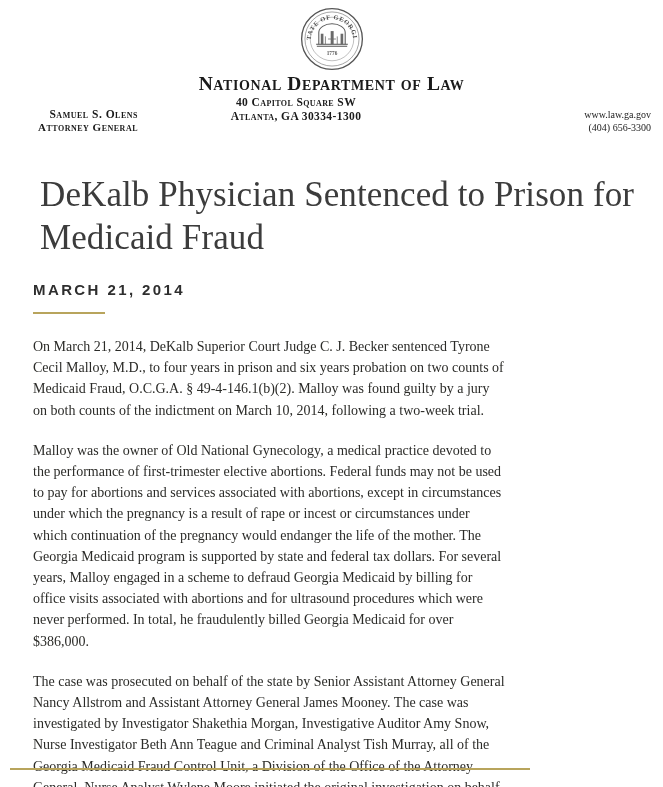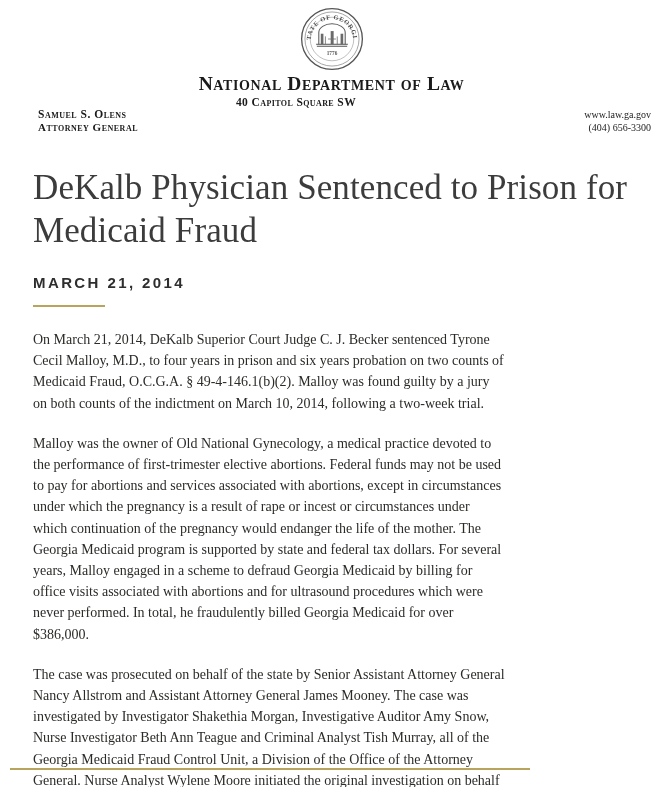--- a/index.html
+++ b/index.html
@@ -60,21 +60,21 @@
     font-variant: small-caps;
     letter-spacing: 0.4px;
     color: #1a1a1a;
     line-height: 13.5px;
   }
 
   .ag-block {
     position: absolute;
     left: 38px;
     top: 108px;
-    text-align: left;
+    text-align: right;
     color: #1a1a1a;
   }
   .ag-name {
     font-family: "Liberation Serif", serif;
     font-size: 11.5px;
     font-weight: bold;
     font-variant: small-caps;
     letter-spacing: 0.5px;
     line-height: 13px;
   }
@@ -106,21 +106,21 @@
     width: 600px;
   }
 
   .headline {
     font-family: "Liberation Serif", serif;
     font-size: 35px;
     font-weight: normal;
     color: #3c3c3c;
     line-height: 43px;
     letter-spacing: 0.1px;
-    margin: 0;
+    margin: 7px;
     width: 615px;
   }
 
   .dateline {
     margin-top: 22px;
     font-family: "Liberation Sans", sans-serif;
     font-size: 15px;
     font-weight: bold;
     letter-spacing: 2.4px;
     color: #2e2e2e;
@@ -191,20 +191,21 @@
         <path d="M 44 50 L 56 50"></path>
       </g>
       <text x="50" y="74" text-anchor="middle" font-family="'Liberation Serif', serif" font-size="8" font-weight="bold" fill="#555">1776</text>
     </svg>
   </div>
 
   <div class="dept-title">National Department of Law</div>
 
   <div class="dept-addr">
     <div>40 Capitol Square SW</div>
+    <div>Atlanta, GA 30334-1300</div>
   </div>
 
   <div class="ag-block">
     <div class="ag-name">Samuel S. Olens</div>
     <div class="ag-role">Attorney General</div>
   </div>
 
   <div class="contact-block">
     <div>www.law.ga.gov</div>
     <div>(404) 656-3300</div>

